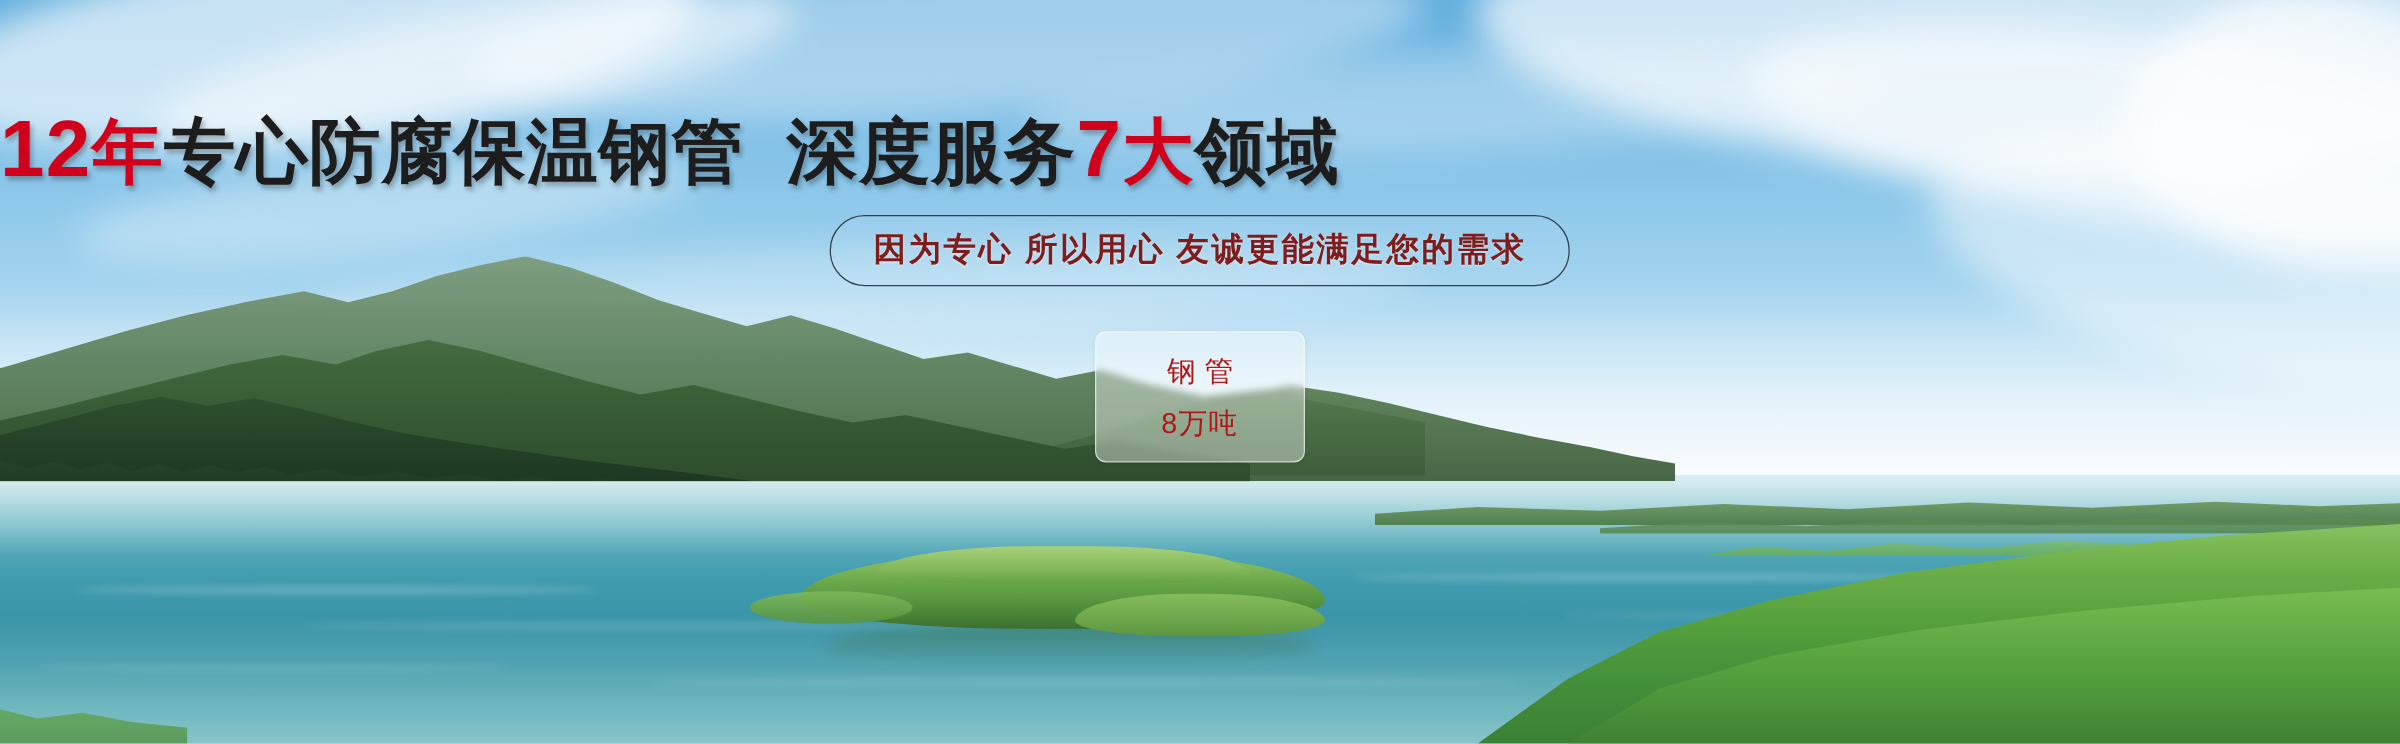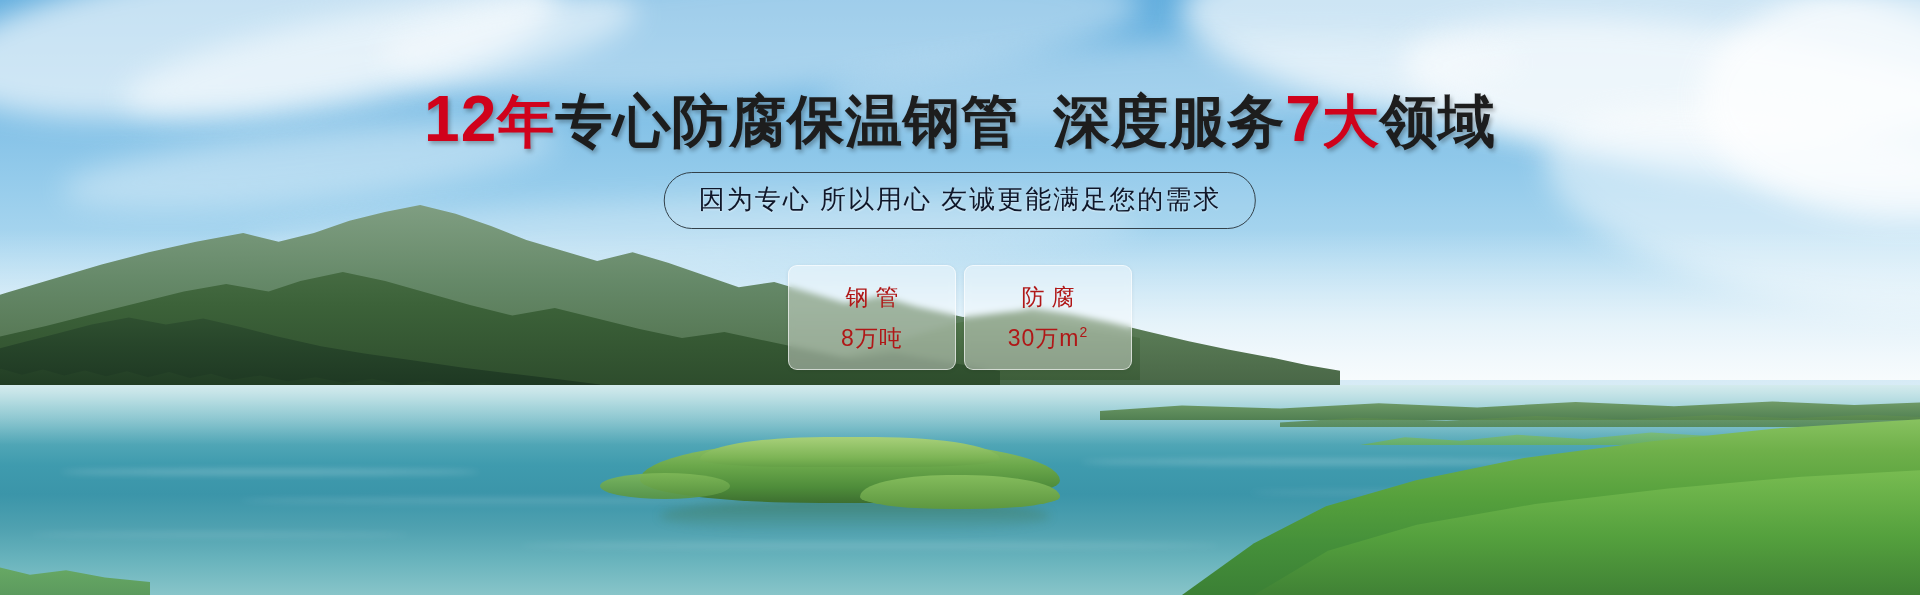--- a/index.html
+++ b/index.html
@@ -163,44 +163,45 @@
     background:linear-gradient(to bottom,#74b24e,#4d8c3a);
     clip-path:polygon(0% 40%, 20% 56%, 44% 46%, 70% 62%, 100% 72%, 100% 100%, 0% 100%);
     opacity:.75;
   }
 
   
   .content { position:absolute; inset:0; }
 
   .headline {
     position:absolute; top:86px; left:0; right:0;
-    text-align:center;
+    text-align:left;
     font-size:57px;
     font-weight:bold;
     letter-spacing:1px;
     color:#1d1d1d;
     white-space:nowrap;
     text-shadow:2px 3px 4px rgba(0,0,0,.28);
     line-height:1.05;
   }
   .headline .red { color:#d0021b; }
   .headline .num { font-size:64px; }
   .headline .gap { display:inline-block; width:34px; }
 
   .subpill {
     position:absolute; top:172px; left:50%; transform:translateX(-50%);
     padding:9px 34px 11px;
     border:1.6px solid #33414a;
     border-radius:28px;
     font-size:26px;
     letter-spacing:2px;
-    color:#0f172a;
+    color:#7f1d1d;
     white-space:nowrap;
     background:rgba(255,255,255,.05);
     text-shadow:0 1px 2px rgba(255,255,255,.5);
+    font-weight:bold;
   }
 
   
   .cards {
     position:absolute; top:265px; left:50%; transform:translateX(-50%);
     display:flex; gap:8px;
   }
   .card {
     width:168px; height:105px;
     background:rgba(255,255,255,.40);
@@ -278,22 +279,18 @@
 
     <div class="subpill">因为专心 所以用心  友诚更能满足您的需求</div>
 
     <div class="cards">
 
       <div class="card">
         <div class="card-label">钢管</div>
         <div class="card-value"><span>8万吨</span></div>
       </div>
 
-      <div class="card">
-        <div class="card-label">防腐</div>
-        <div class="card-value"><span>30万m</span><sup>2</sup></div>
-      </div>
 
 
     </div>
 
   </div>
 </div>
 
 </body></html>

